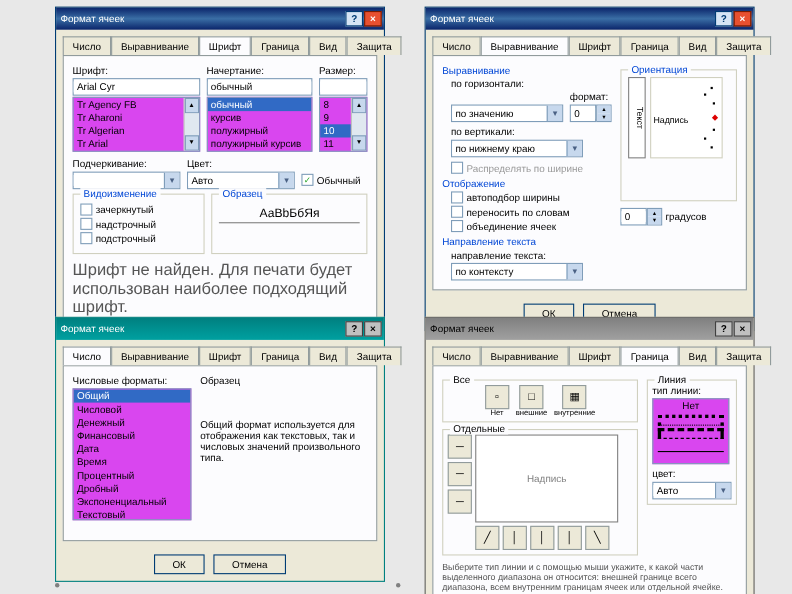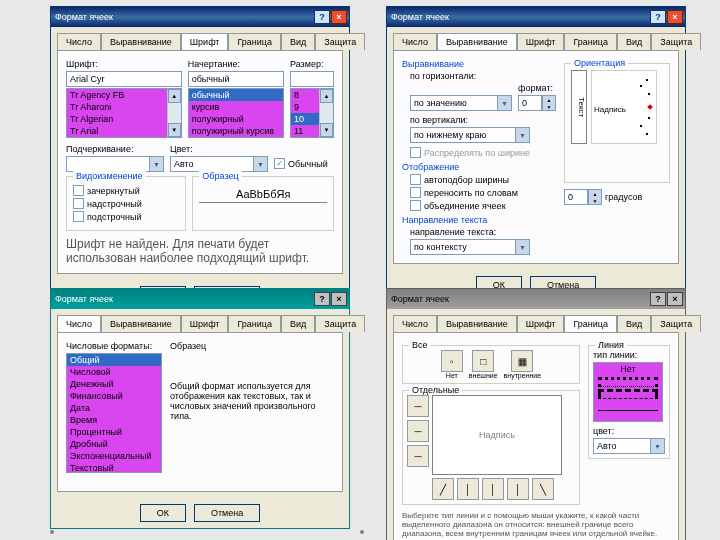--- a/index.html
+++ b/index.html
@@ -35,21 +35,21 @@
 .grp{border:1px solid #d0d0bf;padding:6px;margin-top:4px;position:relative}
 .grp-title{position:absolute;top:-6px;left:6px;background:#fcfcfe;padding:0 3px;font-size:9px;color:#0046d5}
 .grp-title-plain{color:#000}
 .preview-box{border-bottom:1px solid #808080;height:20px;display:flex;align-items:end;justify-content:center;font-size:11px;padding-bottom:2px}
 .spinbtns{display:inline-flex;flex-direction:column;border:1px solid #7f9db9}
 .spinbtn{width:12px;height:7px;background:#c7d8ed;font-size:5px;display:flex;align-items:center;justify-content:center}
 .orient-box{position:relative;width:100px;height:100px;border:1px solid #d0d0bf}
 .border-btn{width:22px;height:22px;background:#ece9d8;border:1px solid #919b9c;display:inline-flex;align-items:center;justify-content:center;font-size:10px;cursor:pointer}
 .preview-area{background:#fff;border:1px solid #808080;width:130px;height:80px;display:flex;align-items:center;justify-content:center;font-size:9px;color:#808080}
 .line-sample{height:10px;border-bottom:1px solid #000;margin:2px 4px}
-.hint{font-size:12px;color:#555;margin-top:6px}
+.hint{font-size:15px;color:#555;margin-top:6px}
 .dot{position:absolute;width:4px;height:4px;border-radius:50%;background:#808080}
 </style>
 </head>
 <body>
 
 <div class="dot" style="left:50px;top:530px"></div>
 <div class="dot" style="left:360px;top:530px"></div>
 <div class="dot" style="left:670px;top:530px"></div>
 
 <div class="dialog" style="left:50px;top:6px;width:300px">
@@ -296,21 +296,21 @@
   <div class="tabstrip">
     <div class="tab active">Число</div>
     <div class="tab">Выравнивание</div>
     <div class="tab">Шрифт</div>
     <div class="tab">Граница</div>
     <div class="tab">Вид</div>
     <div class="tab">Защита</div>
   </div>
   <div class="tabbody" style="min-height:160px">
     <div style="display:flex;gap:8px">
-      <div style="width:96px">
+      <div style="width:108px">
         <span class="lbl">Числовые форматы:</span>
         <div class="listbox" style="height:120px">
           <div class="listbox-item sel">Общий</div>
           <div class="listbox-item">Числовой</div>
           <div class="listbox-item">Денежный</div>
           <div class="listbox-item">Финансовый</div>
           <div class="listbox-item">Дата</div>
           <div class="listbox-item">Время</div>
           <div class="listbox-item">Процентный</div>
           <div class="listbox-item">Дробный</div>

